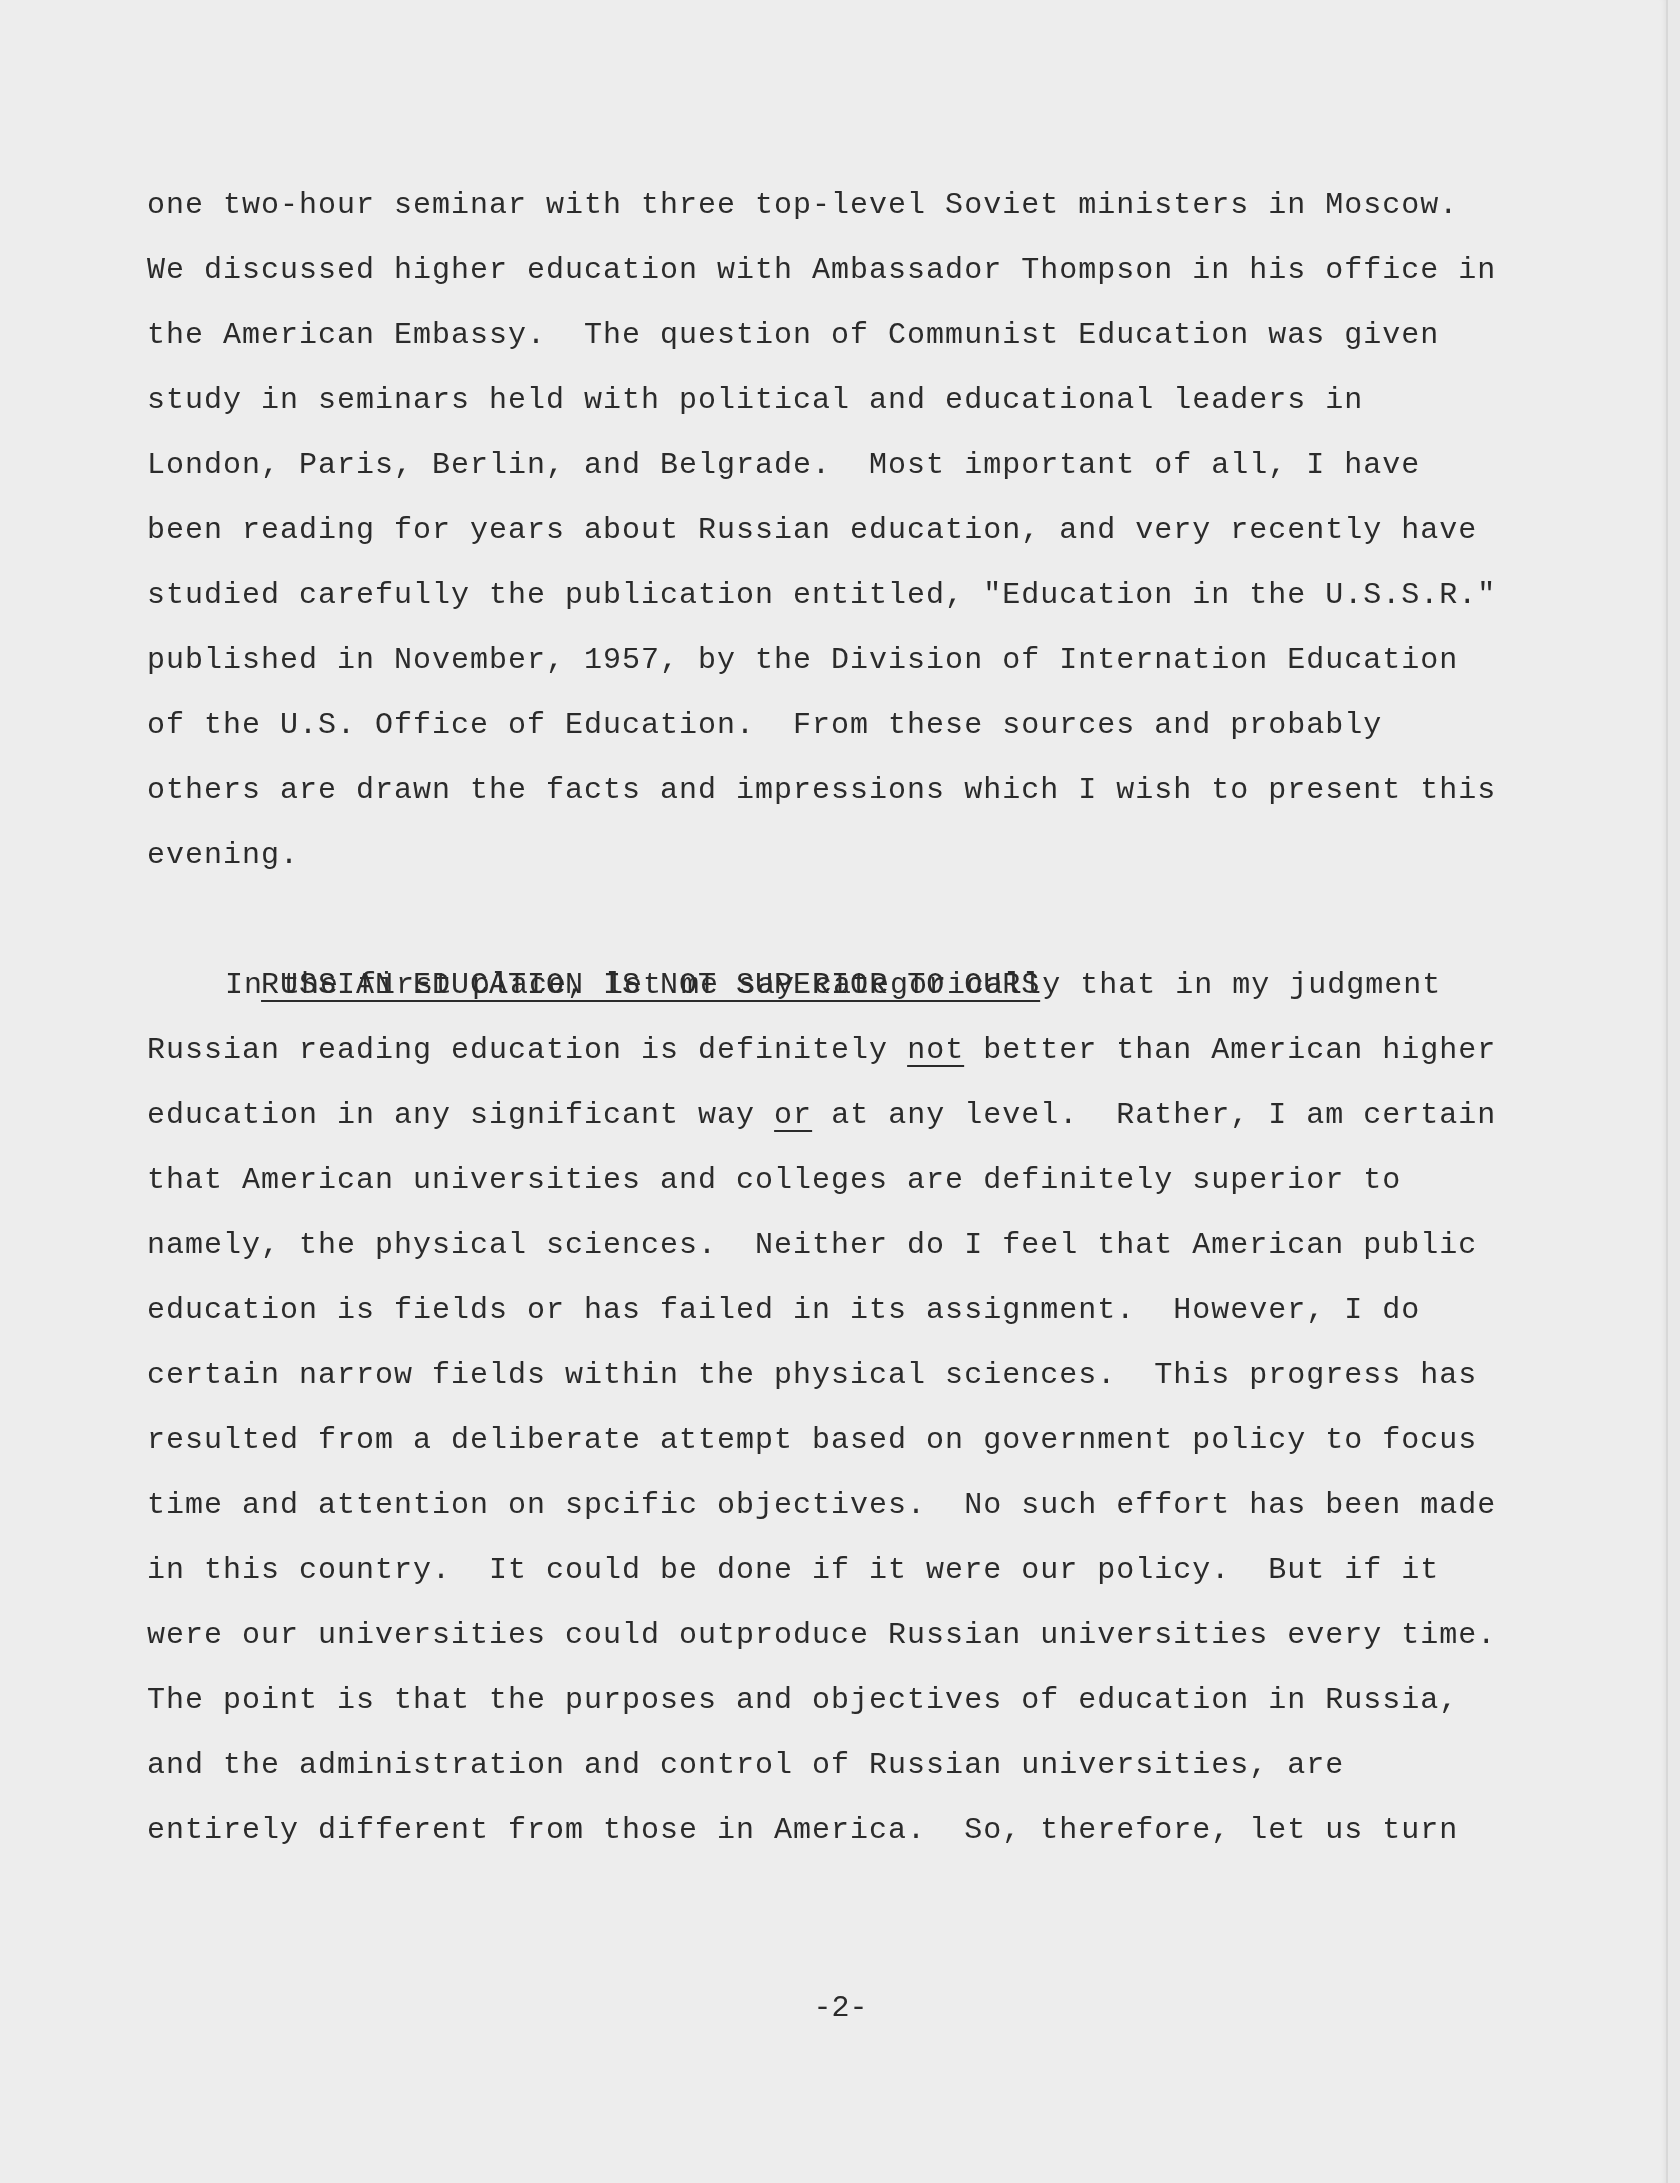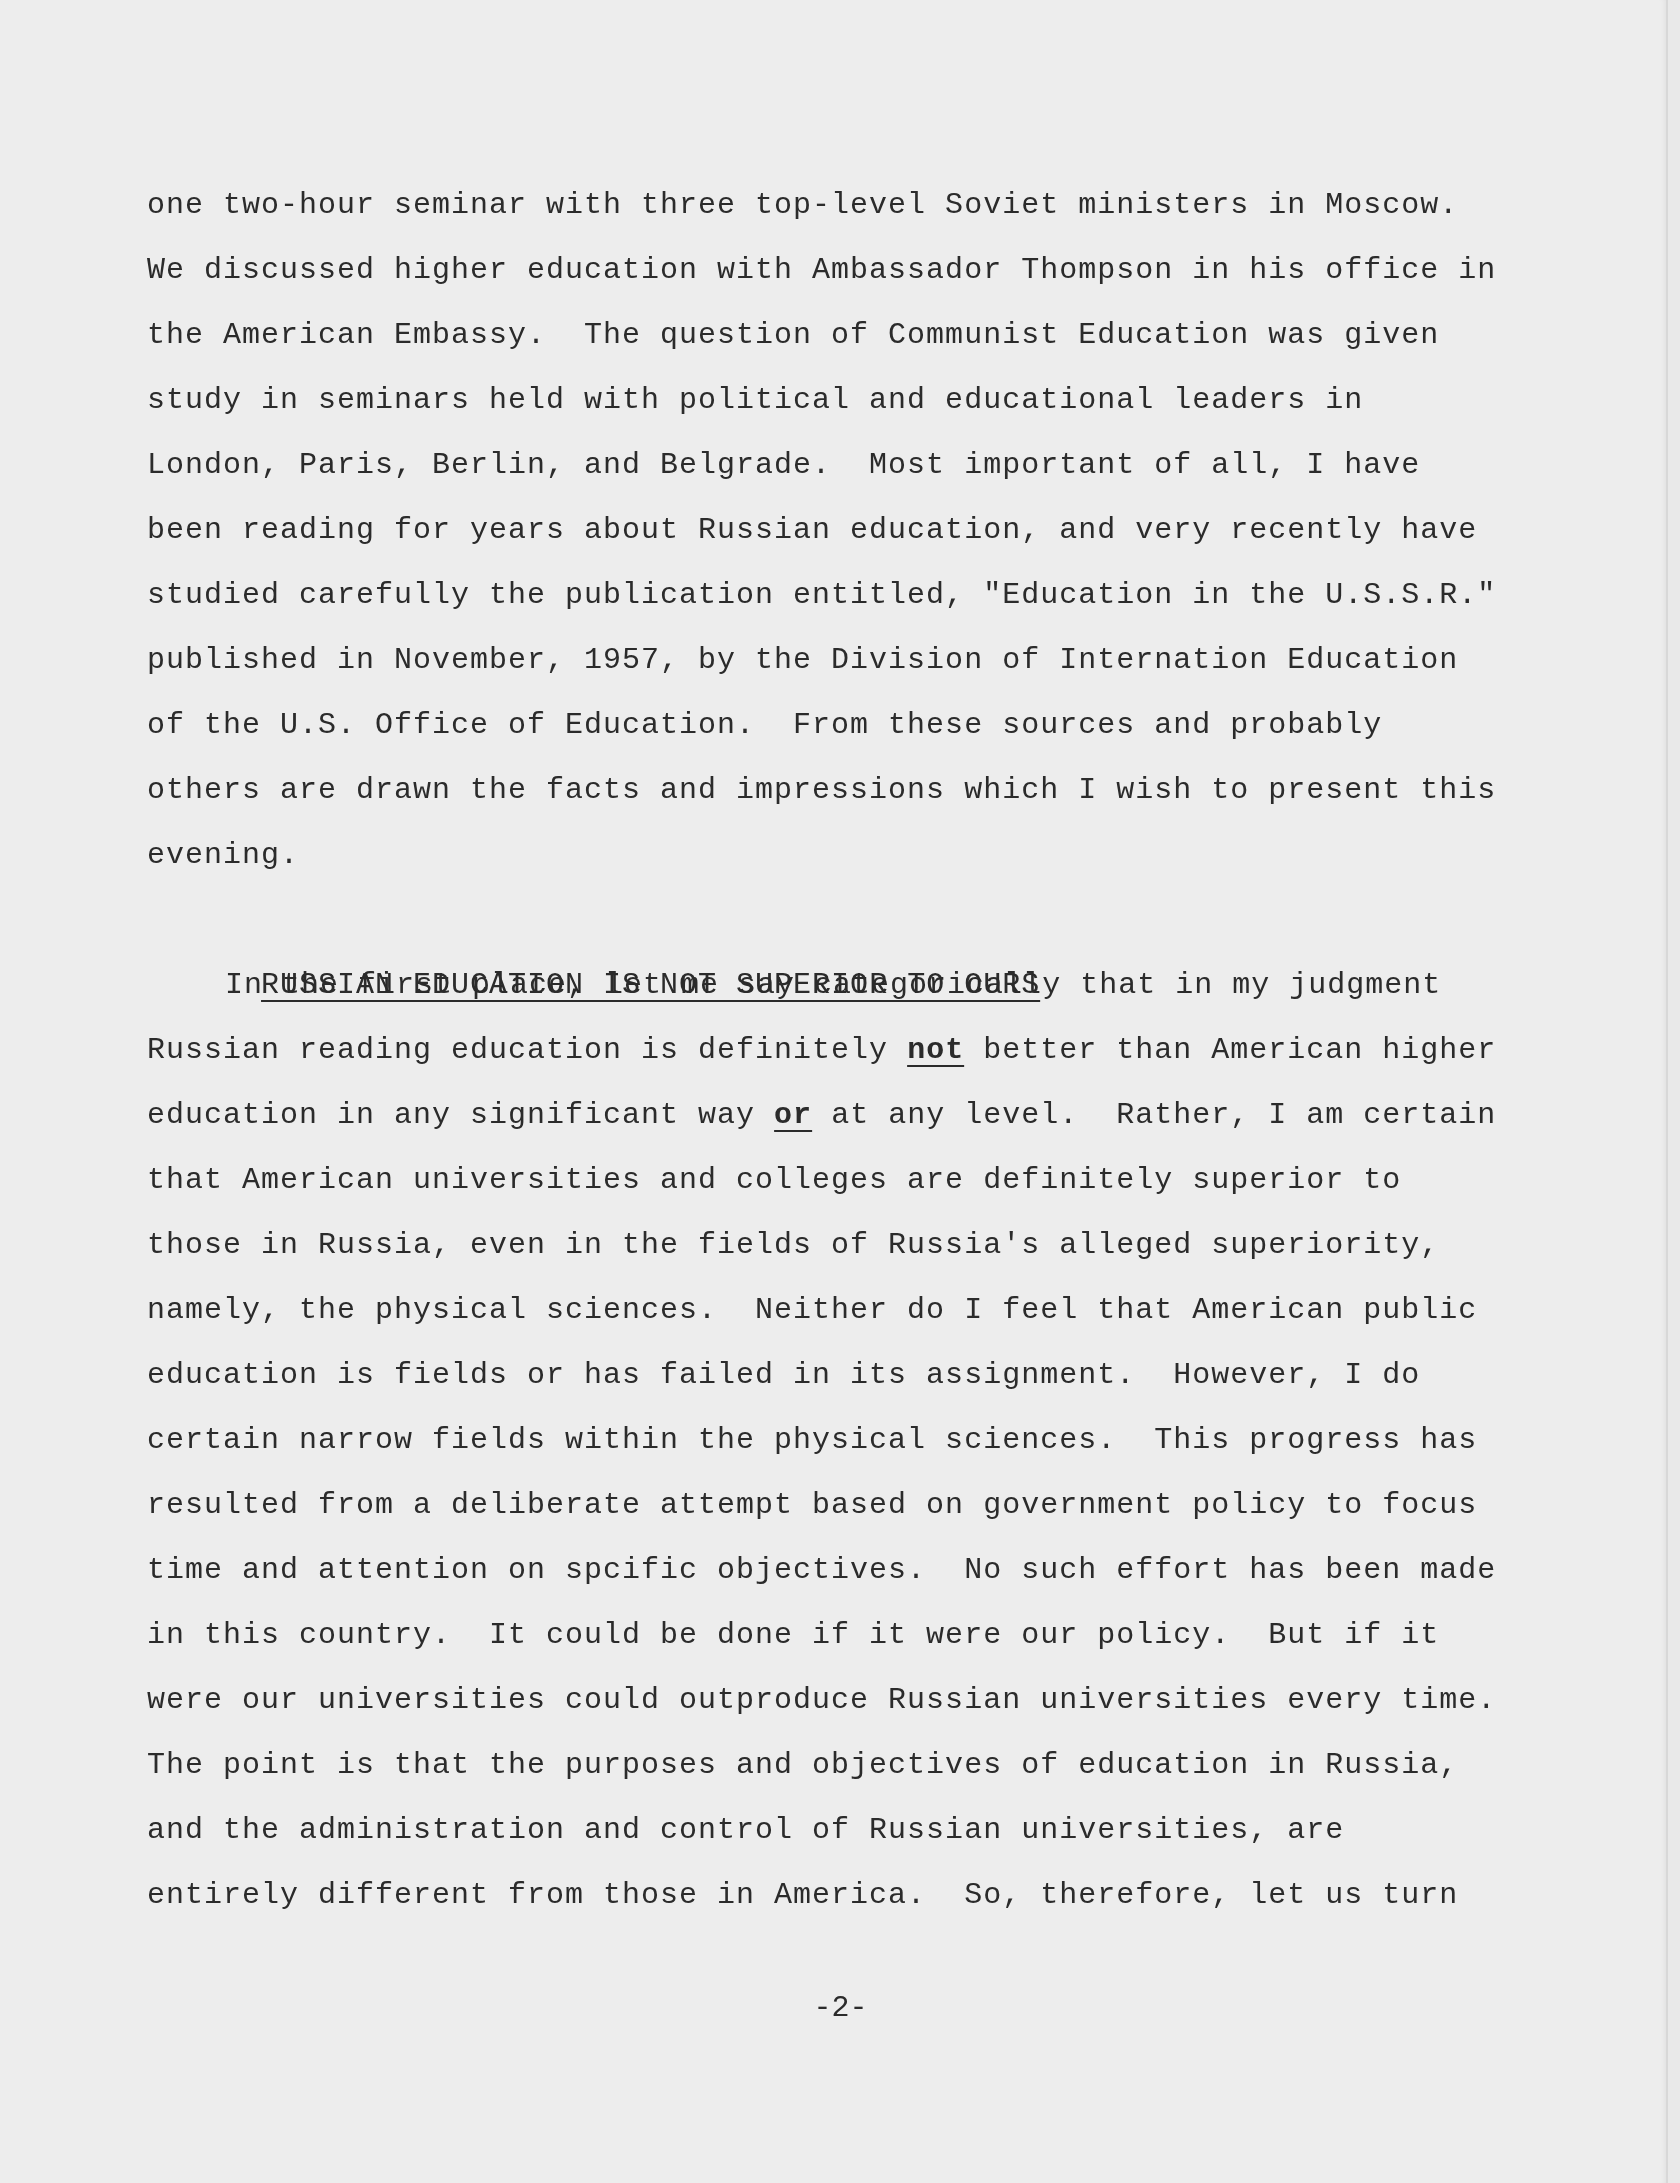--- a/index.html
+++ b/index.html
@@ -48,21 +48,20 @@
     }
     .heading span {
       text-decoration: underline;
       text-decoration-thickness: 2px;
       text-underline-offset: 6.6px;
     }
     .u {
       text-decoration: underline;
       text-decoration-thickness: 2px;
       text-underline-offset: 6.6px;
-      font-weight: bold;
     }
     .page-number {
       position: absolute;
       left: 0;
       width: 1681px;
       top: 1991px;
       text-align: center;
       font-family: "Liberation Mono", "DejaVu Sans Mono", monospace;
       font-size: 30px;
       color: #2b2b2b;
@@ -86,21 +85,20 @@
     <div class="line">evening.</div>
 
     <div class="heading">
       <span>RUSSIAN EDUCATION IS NOT SUPERIOR TO OURS</span>
     </div>
 
     <div class="line indent">In the first place, let me say categorically that in my judgment</div>
     <div class="line"><span>Russian reading education is definitely </span><span class="u">not</span><span> better than American higher</span></div>
     <div class="line"><span>education in any significant way </span><span class="u">or</span><span> at any level.  Rather, I am certain</span></div>
     <div class="line">that American universities and colleges are definitely superior to</div>
-    <div class="line">those in Russia, even in the fields of Russia's alleged superiority,</div>
     <div class="line">namely, the physical sciences.  Neither do I feel that American public</div>
     <div class="line">education is fields or has failed in its assignment.  However, I do</div>
     <div class="line">certain narrow fields within the physical sciences.  This progress has</div>
     <div class="line">resulted from a deliberate attempt based on government policy to focus</div>
     <div class="line">time and attention on spcific objectives.  No such effort has been made</div>
     <div class="line">in this country.  It could be done if it were our policy.  But if it</div>
     <div class="line">were our universities could outproduce Russian universities every time.</div>
     <div class="line">The point is that the purposes and objectives of education in Russia,</div>
     <div class="line">and the administration and control of Russian universities, are</div>
     <div class="line">entirely different from those in America.  So, therefore, let us turn</div>

